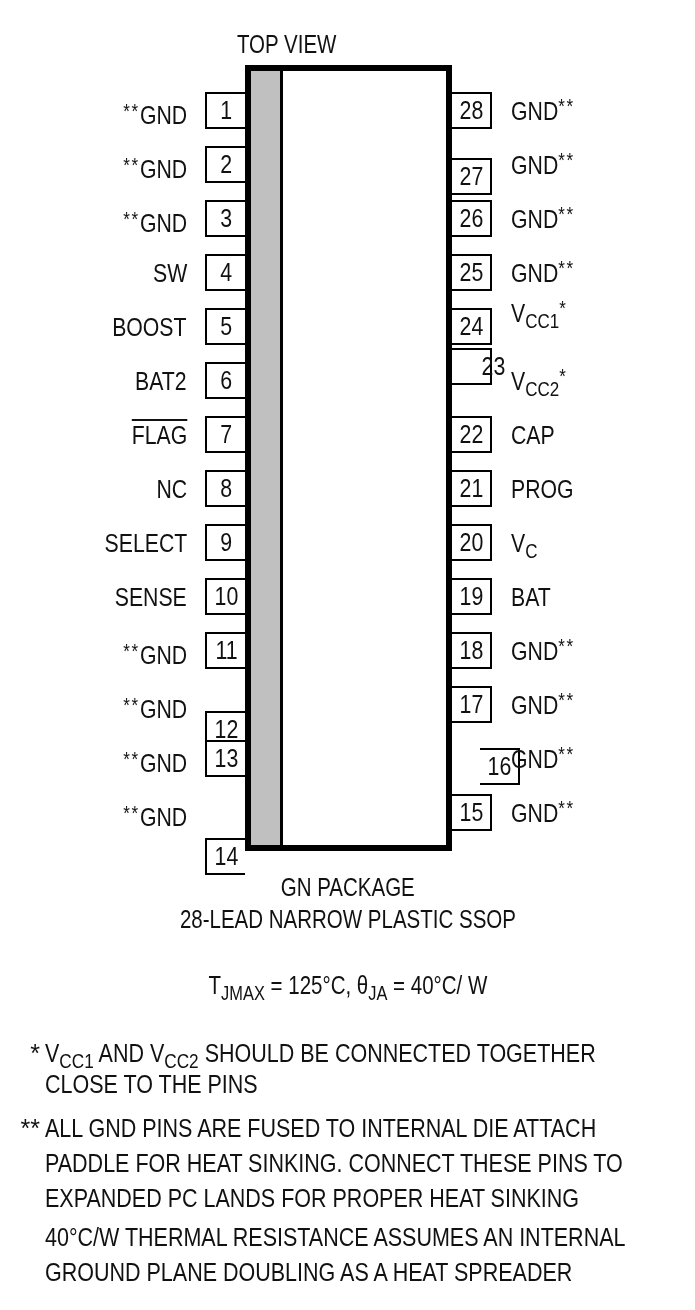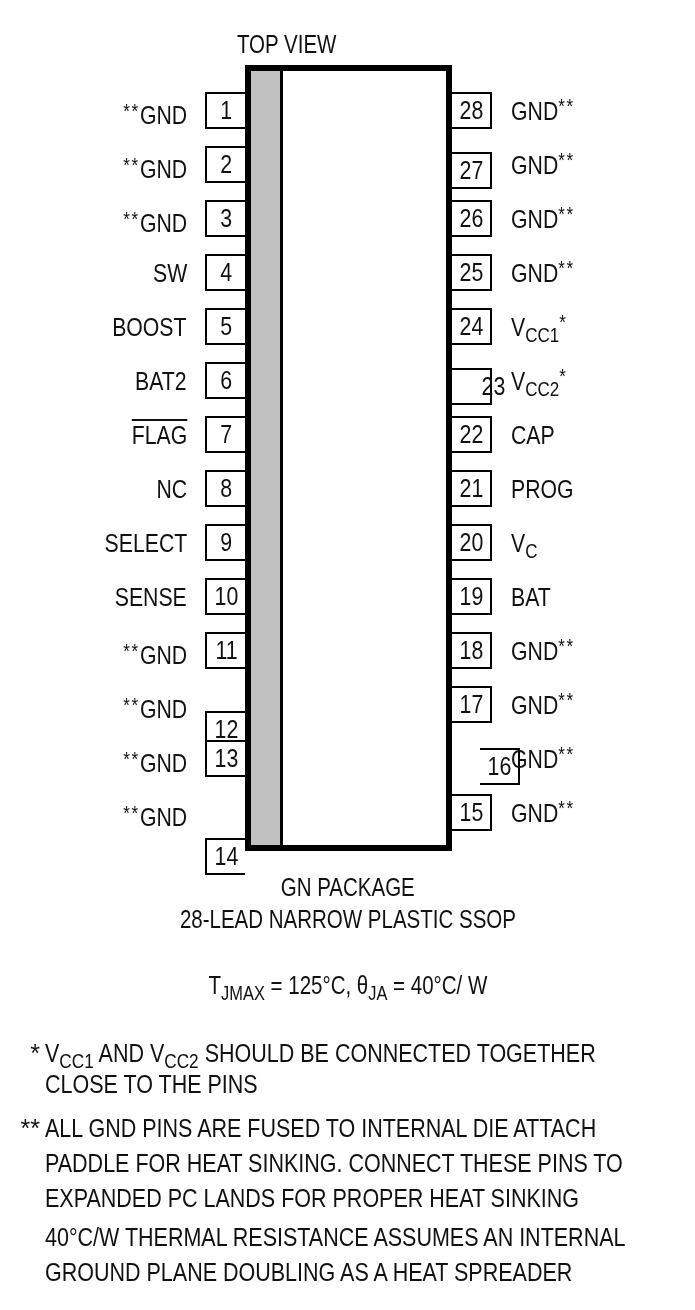--- a/index.html
+++ b/index.html
@@ -62,29 +62,29 @@
     <div class="pin left" style="top: 632px;"><span class="cond">11</span></div>
     <div class="plabel left" style="top: 633px;"><span class="inner"><span style="font-size: 0.8em; vertical-align: 0.3em; letter-spacing: 2px;">**</span><span>GND</span></span></div>
     <div class="pin left" style="top: 686px; margin-top: 25px;"><span class="cond">12</span></div>
     <div class="plabel left" style="top: 687px;"><span class="inner"><span style="font-size: 0.8em; vertical-align: 0.3em; letter-spacing: 2px;">**</span><span>GND</span></span></div>
     <div class="pin left" style="top: 740px;"><span class="cond">13</span></div>
     <div class="plabel left" style="top: 741px;"><span class="inner"><span style="font-size: 0.8em; vertical-align: 0.3em; letter-spacing: 2px;">**</span><span>GND</span></span></div>
     <div class="pin left" style="top: 794px; margin-top: 44px;"><span class="cond">14</span></div>
     <div class="plabel left" style="top: 795px;"><span class="inner"><span style="font-size: 0.8em; vertical-align: 0.3em; letter-spacing: 2px;">**</span><span>GND</span></span></div>
     <div class="pin right" style="top: 92px;"><span class="cond">28</span></div>
     <div class="plabel right" style="top: 93px;"><span class="inner"><span>GND</span><sup class="ast" style="letter-spacing: 2px;">**</sup></span></div>
-    <div class="pin right" style="top: 152px;"><span class="cond">27</span></div>
+    <div class="pin right" style="top: 158px;"><span class="cond">27</span></div>
     <div class="plabel right" style="top: 147px;"><span class="inner"><span>GND</span><sup class="ast" style="letter-spacing: 2px;">**</sup></span></div>
     <div class="pin right" style="top: 200px;"><span class="cond">26</span></div>
     <div class="plabel right" style="top: 201px;"><span class="inner"><span>GND</span><sup class="ast" style="letter-spacing: 2px;">**</sup></span></div>
     <div class="pin right" style="top: 254px;"><span class="cond">25</span></div>
     <div class="plabel right" style="top: 255px;"><span class="inner"><span>GND</span><sup class="ast" style="letter-spacing: 2px;">**</sup></span></div>
     <div class="pin right" style="top: 308px;"><span class="cond">24</span></div>
-    <div class="plabel right" style="top: 309px;"><span class="inner"><span>V</span><sub>CC1</sub><sup class="ast" style="letter-spacing: 2px;">*</sup></span></div>
-    <div class="pin right" style="top: 368px; padding-left: 27px;"><span class="cond">23</span></div>
+    <div class="plabel right" style="top: 295px;"><span class="inner"><span>V</span><sub>CC1</sub><sup class="ast" style="letter-spacing: 2px;">*</sup></span></div>
+    <div class="pin right" style="top: 348px; padding-left: 27px;"><span class="cond">23</span></div>
     <div class="plabel right" style="top: 363px;"><span class="inner"><span>V</span><sub>CC2</sub><sup class="ast" style="letter-spacing: 2px;">*</sup></span></div>
     <div class="pin right" style="top: 416px;"><span class="cond">22</span></div>
     <div class="plabel right" style="top: 417px;"><span class="inner"><span>CAP</span></span></div>
     <div class="pin right" style="top: 470px;"><span class="cond">21</span></div>
     <div class="plabel right" style="top: 471px;"><span class="inner"><span>PROG</span></span></div>
     <div class="pin right" style="top: 524px;"><span class="cond">20</span></div>
     <div class="plabel right" style="top: 525px;"><span class="inner"><span>V</span><sub>C</sub></span></div>
     <div class="pin right" style="top: 578px;"><span class="cond">19</span></div>
     <div class="plabel right" style="top: 579px;"><span class="inner"><span>BAT</span></span></div>
     <div class="pin right" style="top: 632px;"><span class="cond">18</span></div>

